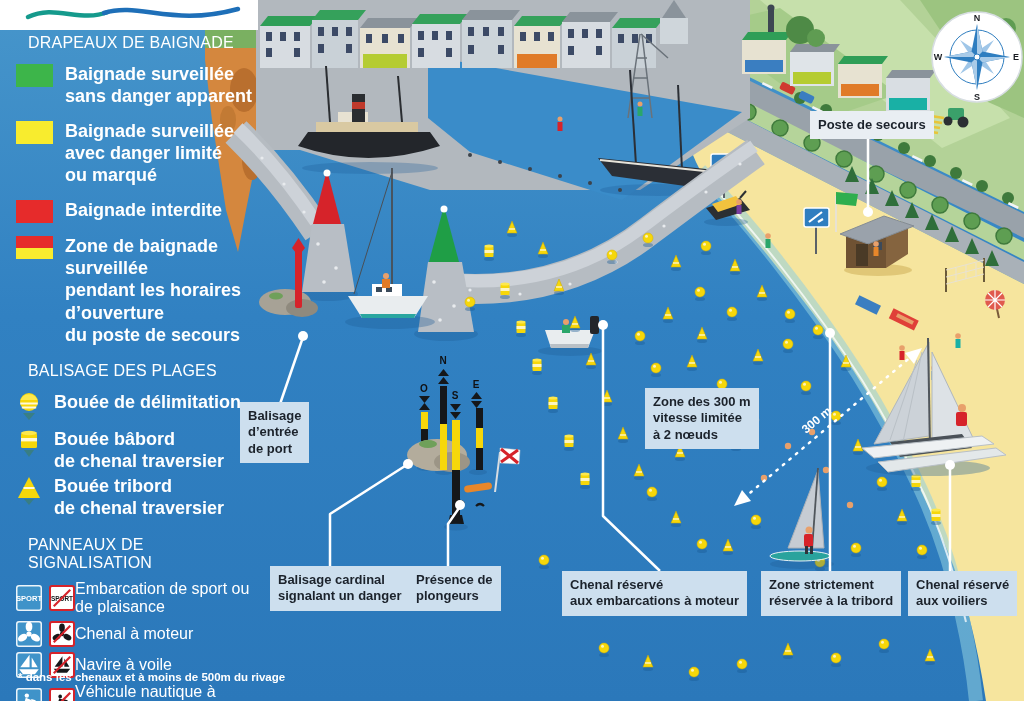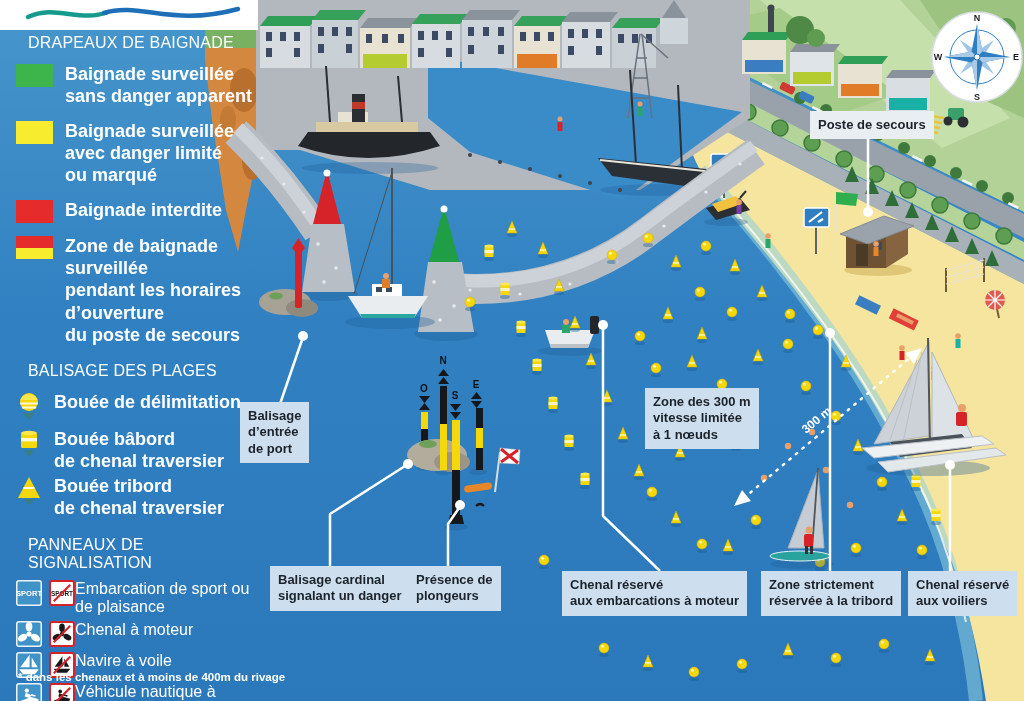--- a/index.html
+++ b/index.html
@@ -8,21 +8,21 @@
   .stage svg.scene{position:absolute;left:0;top:0;}
   
   .legend{position:absolute;left:16px;top:34px;width:242px;color:#fff;}
   .lg-title{font-size:16px;font-weight:400;letter-spacing:.2px;margin:0 0 11px 12px;}
   .lrow{display:flex;align-items:flex-start;margin-bottom:12px;}
   .lrow .lab{font-size:18px;font-weight:700;line-height:1.24;white-space:pre-line;margin-left:12px;}
   .flag{width:37px;height:23px;flex:0 0 auto;margin-top:1px;}
   .f-green{background:#3db54a}.f-yellow{background:#f8ec2e}.f-red{background:#e62b2b}
   .f-redyellow{background:linear-gradient(#e62b2b 0 50%,#f8ec2e 50% 100%)}
   .bicon{width:26px;height:30px;flex:0 0 auto;}
-  .srow{display:flex;margin-bottom:5px;}
+  .srow{display:flex;align-items:center;margin-bottom:5px;}
   .sq{width:26px;height:26px;border-radius:3px;flex:0 0 auto;display:flex;
       align-items:center;justify-content:center;box-sizing:border-box;}
   .sq+.sq{margin-left:7px;}
   .sq.allow{background:#3f93c9;color:#fff;box-shadow:inset 0 0 0 1.5px rgba(255,255,255,.9);}
   .sq.forbid{background:#fff;color:#16181a;border:2.5px solid #d6232a;}
   .sq svg{width:100%;height:100%;display:block;}
   .footnote{position:absolute;left:18px;top:671px;color:#fff;font-size:11.5px;font-weight:700;}
   
   .callout{position:absolute;background:#cddfee;color:#1b222b;font-size:13px;font-weight:700;
            line-height:1.25;padding:6px 8px;white-space:pre-line;}
@@ -1105,29 +1105,29 @@
           <svg viewBox="0 0 24 24">
             <use href="#g-swimmer"></use>
             <line x1="3" y1="21" x2="21" y2="3" stroke="#d6232a" stroke-width="2.4"></line>
           </svg>
         </span>
     <div class="lab">Baignade</div>
   </div>
 
 </div>
 
-<div class="footnote">* dans les chenaux et à moins de 400m du rivage</div>
+<div class="footnote">* dans les chenaux et à moins de 500m du rivage</div>
 
 <div class="callout light" style="left:810px;top:111px;text-align:center">Poste de secours</div>
 <div class="callout" style="left:240px;top:402px">Balisage
 d’entrée
 de port</div>
 <div class="callout" style="left:645px;top:388px">Zone des 300 m
 vitesse limitée
-à 1 nœuds</div>
+à 2 nœuds</div>
 <div class="callout" style="left:270px;top:566px">Balisage cardinal
 signalant un danger</div>
 <div class="callout" style="left:408px;top:566px">Présence de
 plongeurs</div>
 <div class="callout" style="left:562px;top:571px">Chenal réservé
 aux embarcations à moteur</div>
 <div class="callout" style="left:761px;top:571px">Zone strictement
 réservée à la tribord</div>
 <div class="callout" style="left:908px;top:571px">Chenal réservé
 aux voiliers</div>

